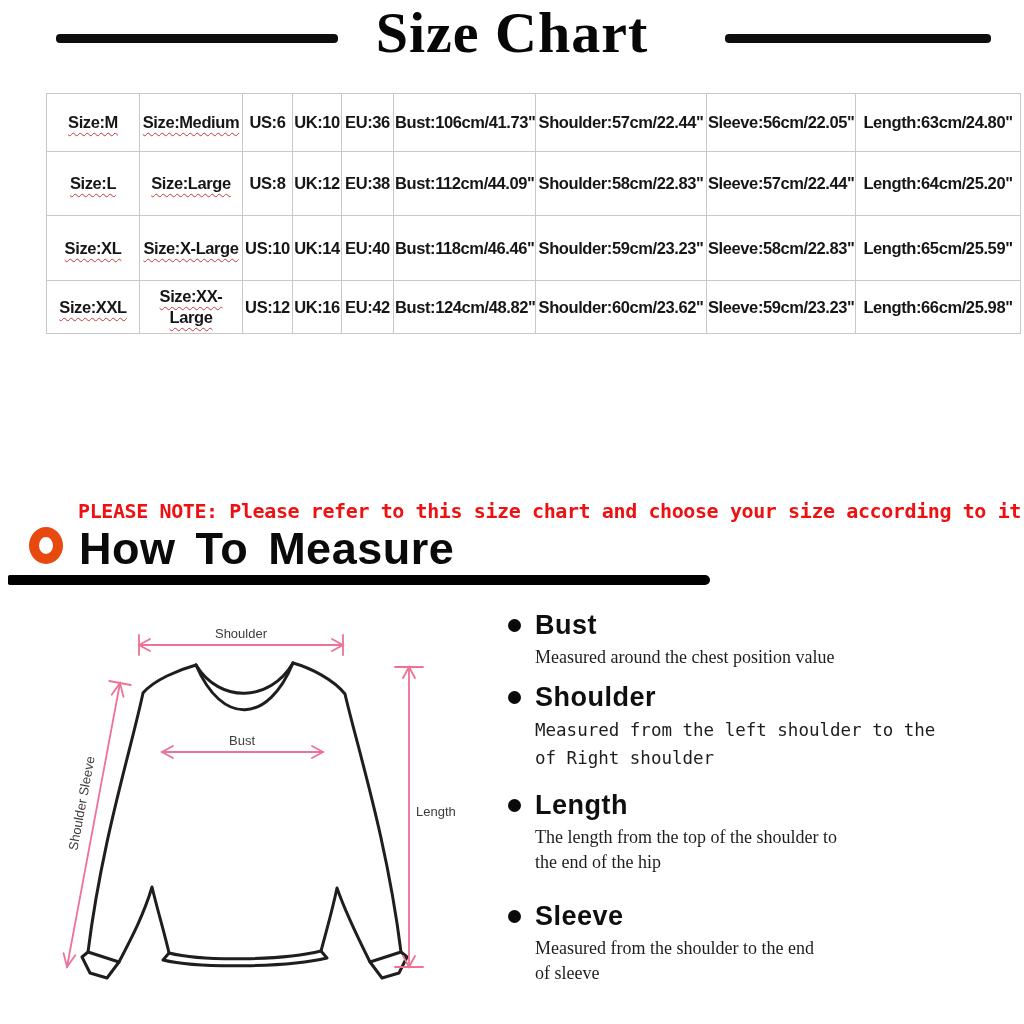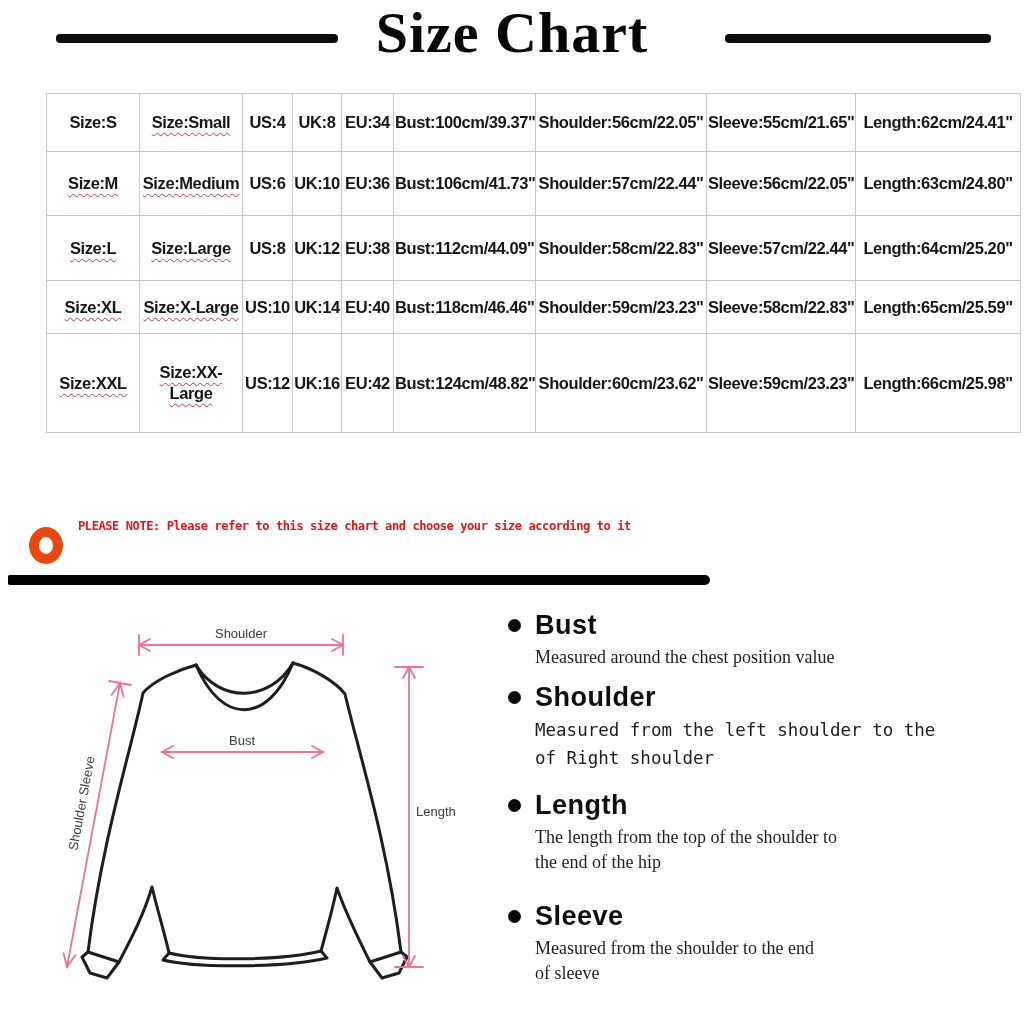--- a/index.html
+++ b/index.html
@@ -38,23 +38,23 @@
   td.wavy{
     text-decoration-line:underline;
     text-decoration-style:wavy;
     text-decoration-color:#c03a3a;
     text-decoration-thickness:1px;
     text-underline-offset:4px;
   }
 
   
   .note{
-    position:absolute;left:78px;top:519px;
+    position:absolute;left:78px;top:499px;
     font-family:"DejaVu Sans Mono","Liberation Mono",monospace;
-    font-weight:bold;font-size:12px;letter-spacing:-0.4px;color:#ee1111;
+    font-weight:bold;font-size:20px;letter-spacing:-0.4px;color:#ee1111;
     white-space:nowrap;
   }
   .ring-icon{
     position:absolute;left:29px;top:527px;width:14px;height:17px;
     border:10px solid #e8490f;border-radius:50%;background:#fff;
   }
   .htm-heading{
     position:absolute;left:79px;top:525px;
     font-size:45px;font-weight:bold;letter-spacing:0.5px;word-spacing:7px;
     color:#0a0a0a;line-height:1.05;white-space:nowrap;
@@ -104,31 +104,20 @@
         <col style="width:50px">
       <col style="width:49px">
         <col style="width:52px">
         <col style="width:142px">
       <col style="width:171px">
         <col style="width:149px">
         <col style="width:165px">
     </colgroup>
     <tbody>
         <tr>
-          <td>Size:S</td>
-          <td class="wavy">Size:Small</td>
-          <td>US:4</td>
-          <td>UK:8</td>
-          <td>EU:34</td>
-          <td>Bust:100cm/39.37"</td>
-          <td>Shoulder:56cm/22.05"</td>
-          <td>Sleeve:55cm/21.65"</td>
-          <td>Length:62cm/24.41"</td>
-        </tr>
-        <tr>
           <td class="wavy">Size:M</td>
           <td class="wavy">Size:Medium</td>
           <td>US:6</td>
           <td>UK:10</td>
           <td>EU:36</td>
           <td>Bust:106cm/41.73"</td>
           <td>Shoulder:57cm/22.44"</td>
           <td>Sleeve:56cm/22.05"</td>
           <td>Length:63cm/24.80"</td>
         </tr>
@@ -164,20 +153,21 @@
           <td>Shoulder:60cm/23.62"</td>
           <td>Sleeve:59cm/23.23"</td>
           <td>Length:66cm/25.98"</td>
         </tr>
       </tbody>
   </table>
 
   <div class="note">PLEASE NOTE: Please refer to this size chart and choose your size according to it</div>
 
   <div class="ring-icon"></div>
+  <div class="htm-heading">How To Measure</div>
   <div class="heading-rule"></div>
 
   <div class="diagram">
     <svg width="450" height="420" viewBox="0 0 450 420" xmlns="http://www.w3.org/2000/svg">
 
       <path class="sweater-fill" d="
         M156,65
         C138,70 114,80 103,93
         C91,150 62,240 48,352
         L42,357 L50,373 L67,378 L79,362

